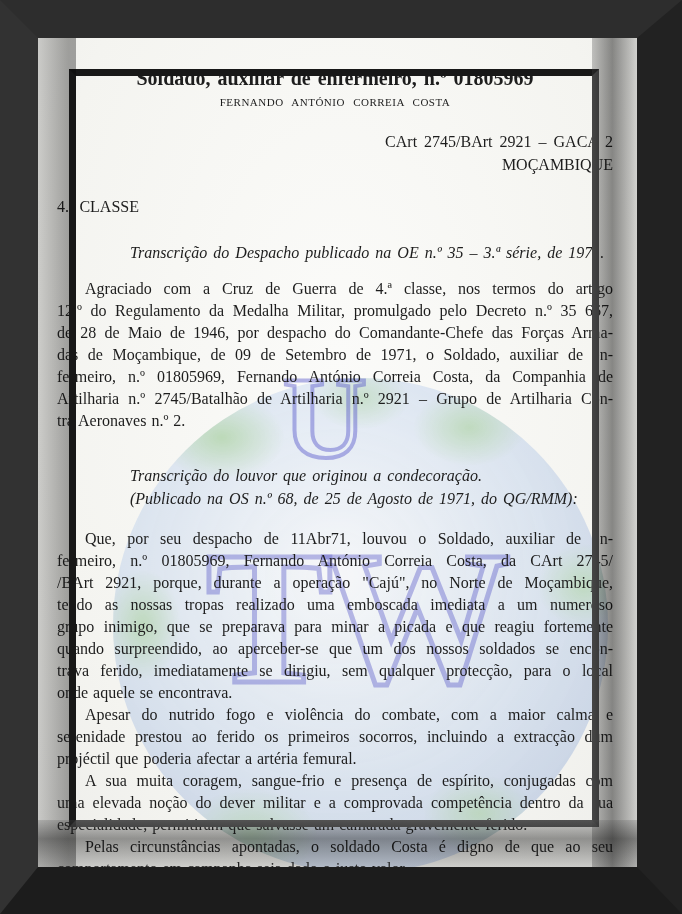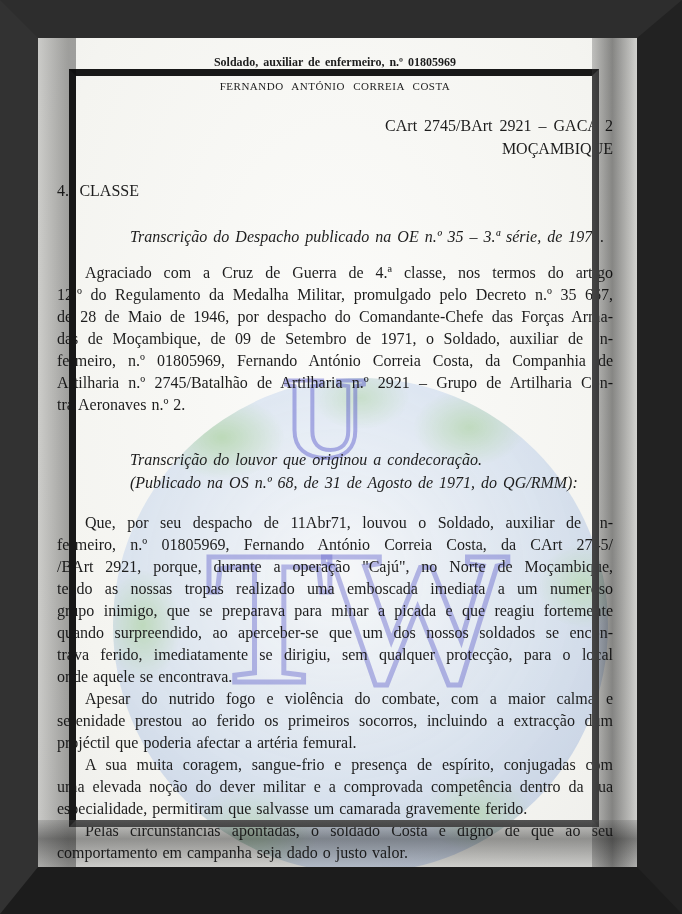--- a/index.html
+++ b/index.html
@@ -97,22 +97,23 @@
 
   
   .content {
     position:relative; z-index:1;
     padding:12px 24px 0 19px;
     color:#1d1d1d;
     font-size:16px;
   }
   .doc-title {
     text-align:center; font-weight:bold;
-    font-size:12px; line-height:24px;
+    font-size:20px; line-height:24px;
     word-spacing:2px;
+    margin-top:16px;
   }
   .doc-name {
     text-align:center;
     font-size:11px; line-height:24px;
     word-spacing:5px; letter-spacing:.5px;
   }
   .unit-block {
     margin-top:16px; text-align:right;
     line-height:23px; word-spacing:3px;
   }
@@ -175,21 +176,21 @@
           <div class="line">12.º do Regulamento da Medalha Militar, promulgado pelo Decreto n.º 35 667,</div>
           <div class="line">de 28 de Maio de 1946, por despacho do Comandante-Chefe das Forças Arma-</div>
           <div class="line">das de Moçambique, de 09 de Setembro de 1971, o Soldado, auxiliar de en-</div>
           <div class="line">fermeiro, n.º 01805969, Fernando António Correia Costa, da Companhia de</div>
           <div class="line">Artilharia n.º 2745/Batalhão de Artilharia n.º 2921 – Grupo de Artilharia Con-</div>
           <div class="line last">tra Aeronaves n.º 2.</div>
         </div>
 
       <div class="italic-block">
         <div>Transcrição do louvor que originou a condecoração.</div>
-        <div>(Publicado na OS n.º 68, de 31 de Agosto de 1971, do QG/RMM):</div>
+        <div>(Publicado na OS n.º 68, de 25 de Agosto de 1971, do QG/RMM):</div>
       </div>
 
       <div class="para para2">
           <div class="line first">Que, por seu despacho de 11Abr71, louvou o Soldado, auxiliar de en-</div>
           <div class="line">fermeiro, n.º 01805969, Fernando António Correia Costa, da CArt 2745/</div>
           <div class="line">/BArt 2921, porque, durante a operação "Cajú", no Norte de Moçambique,</div>
           <div class="line">tendo as nossas tropas realizado uma emboscada imediata a um numeroso</div>
           <div class="line">grupo inimigo, que se preparava para minar a picada e que reagiu fortemente</div>
           <div class="line">quando surpreendido, ao aperceber-se que um dos nossos soldados se encon-</div>
           <div class="line">trava ferido, imediatamente se dirigiu, sem qualquer protecção, para o local</div>

